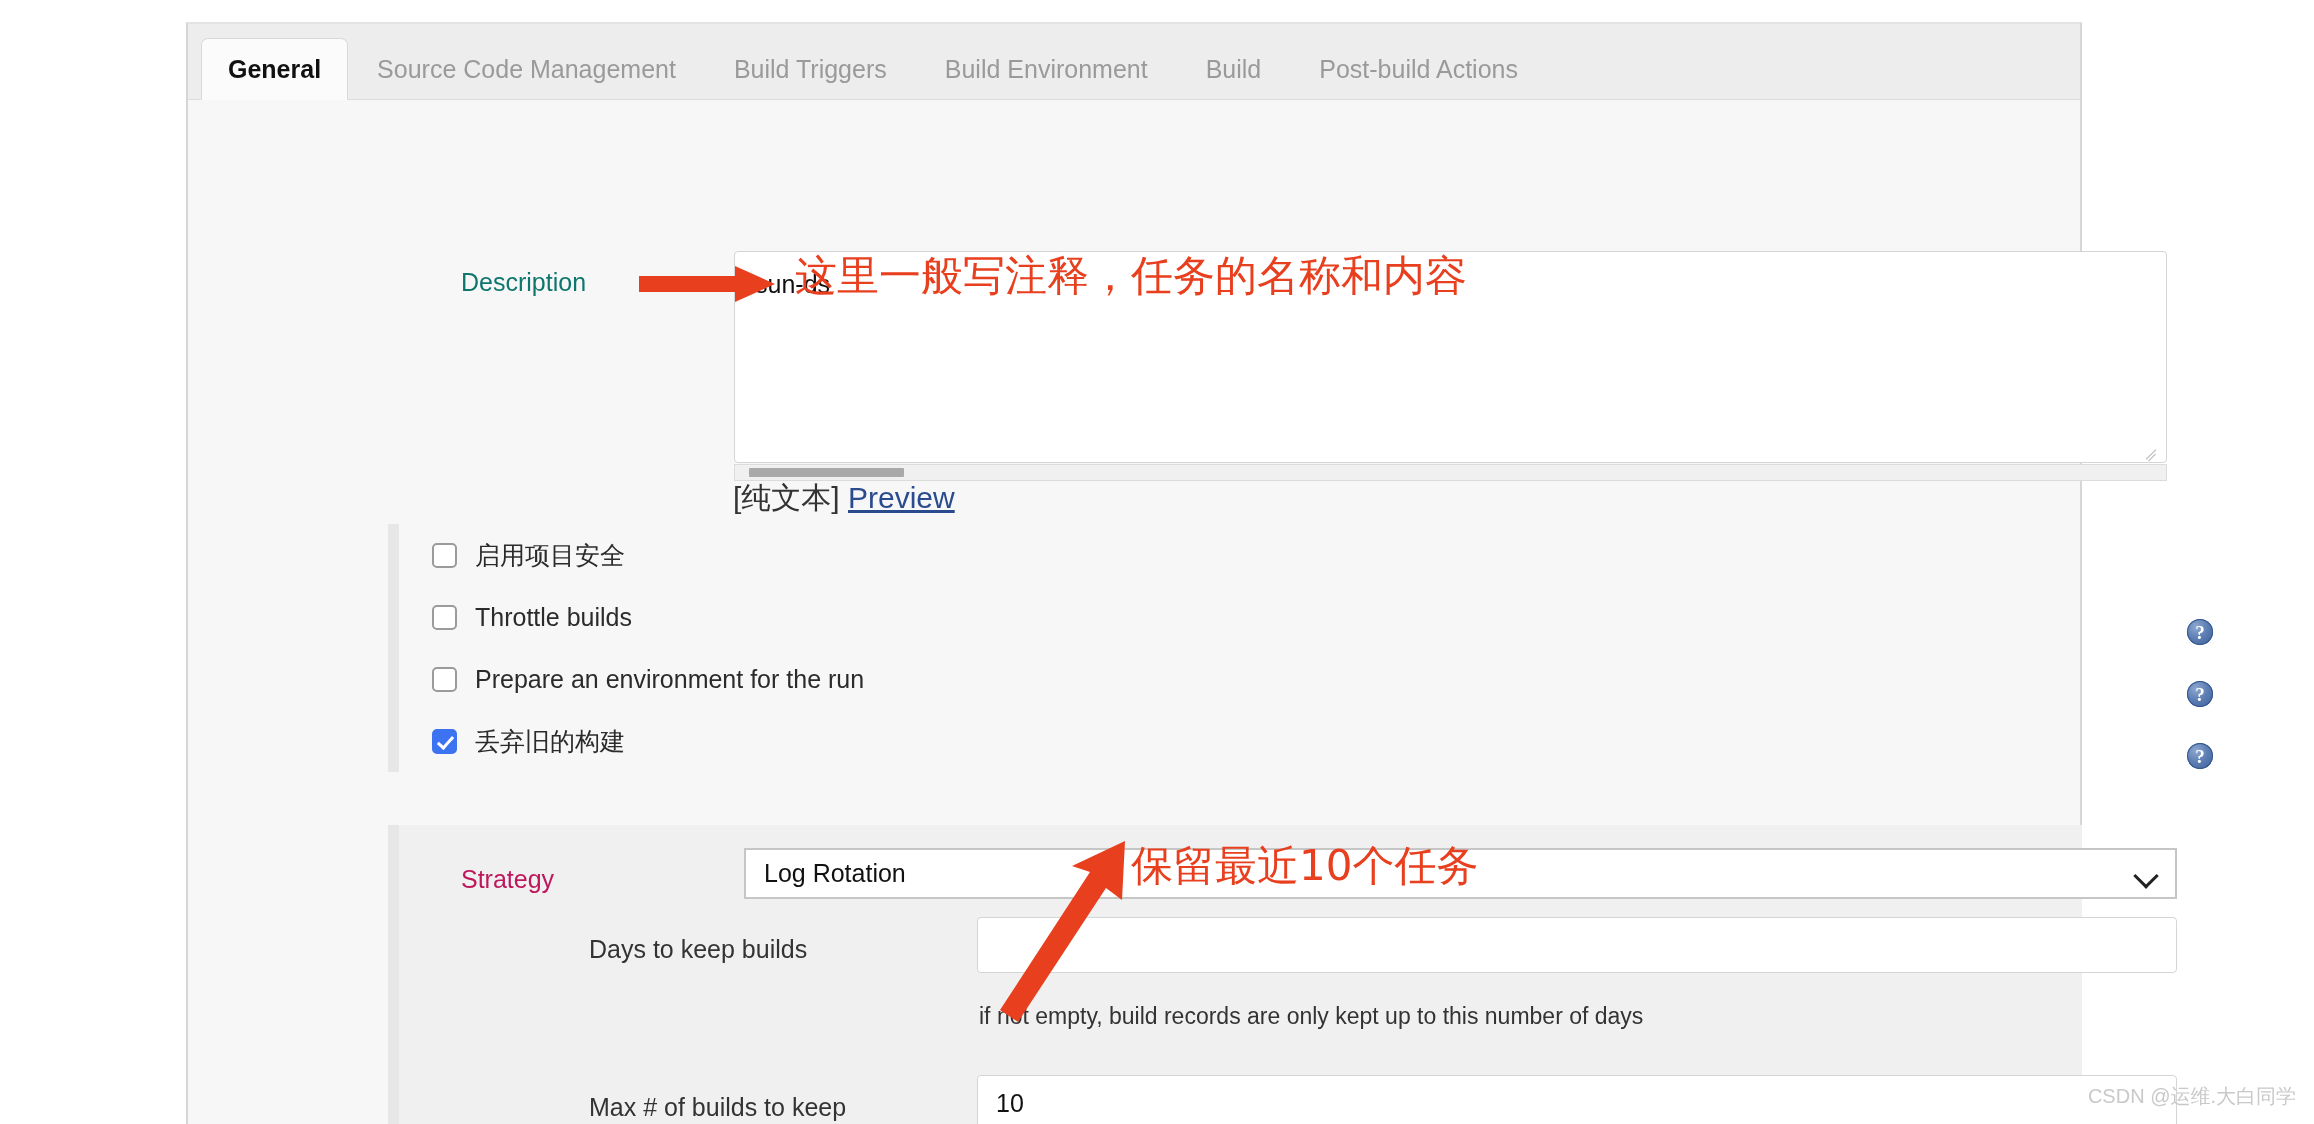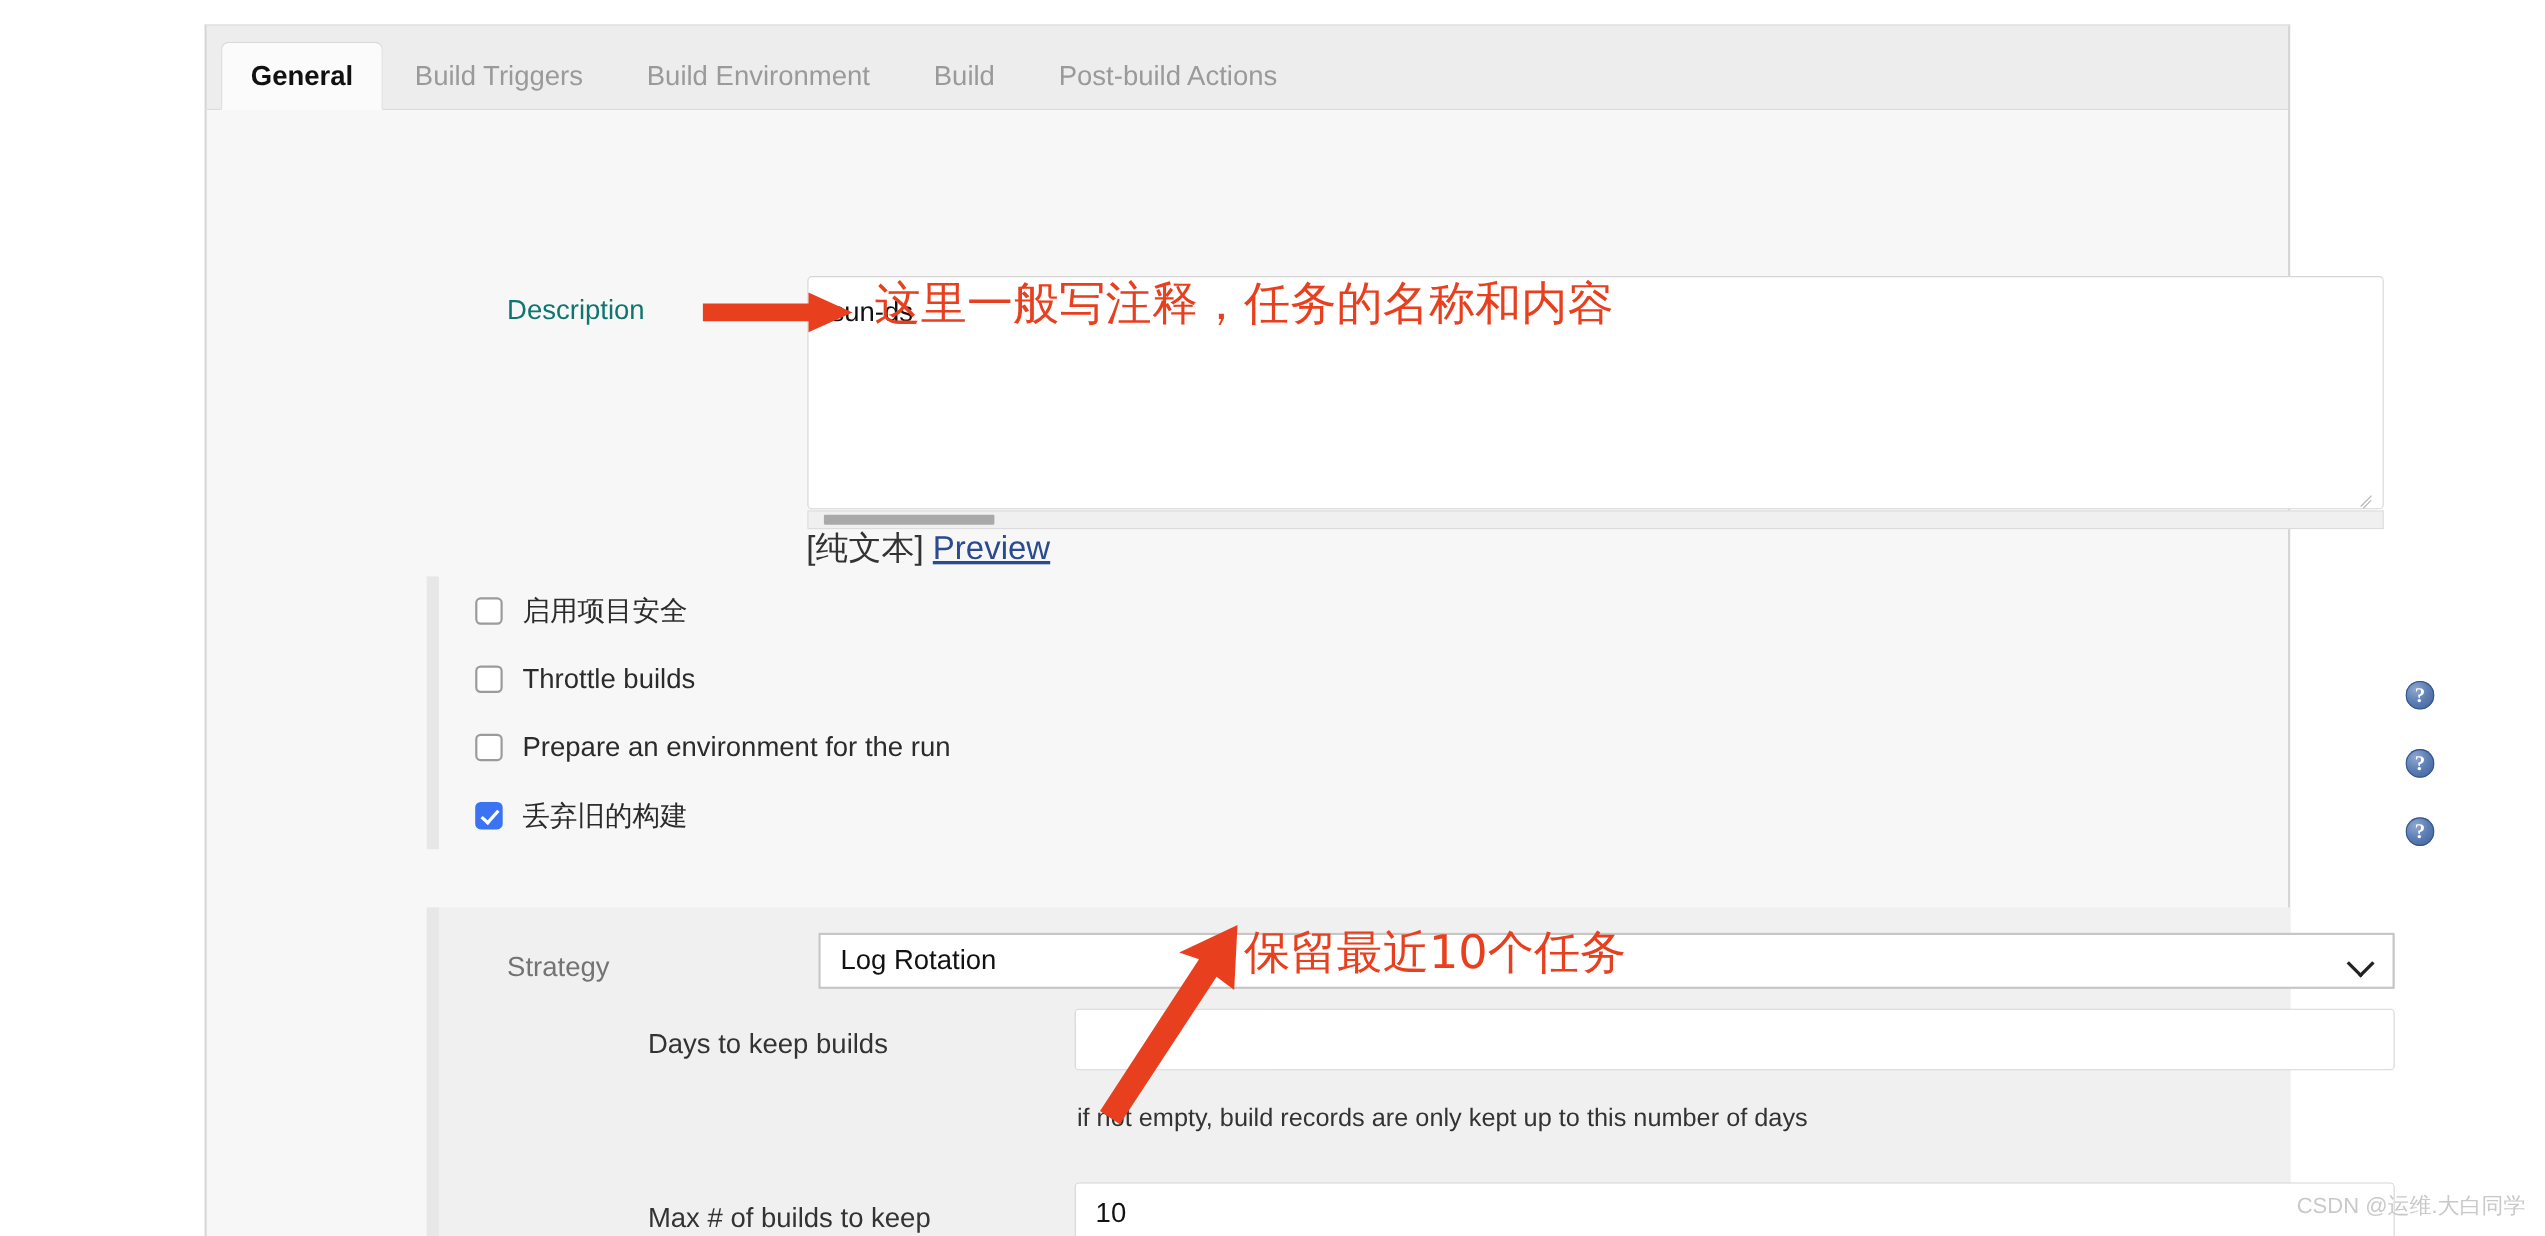--- a/index.html
+++ b/index.html
@@ -243,21 +243,21 @@
     height: 399px;
     background: #f0f0f0;
     border-left: 11px solid #e7e7e7;
     box-sizing: border-box;
   }
   .strategy-label {
     position: absolute;
     left: 62px;
     top: 40px;
     font-size: 25px;
-    color: #737373;
+    color: #be185d;
   }
   .strategy-select {
     position: absolute;
     left: 345px;
     top: 23px;
     width: 1433px;
     height: 51px;
     box-sizing: border-box;
     background: #ffffff;
     border: 2px solid #c6c6c6;
@@ -332,20 +332,23 @@
 </head>
 <body>
 
 <div id="root">
 
   <div class="config-panel">
 
     <div class="tab-bar">
       <div class="tab active">
         <span>General</span>
+      </div>
+      <div class="tab">
+        <span>Source Code Management</span>
       </div>
       <div class="tab">
         <span>Build Triggers</span>
       </div>
       <div class="tab">
         <span>Build Environment</span>
       </div>
       <div class="tab">
         <span>Build</span>
       </div>

